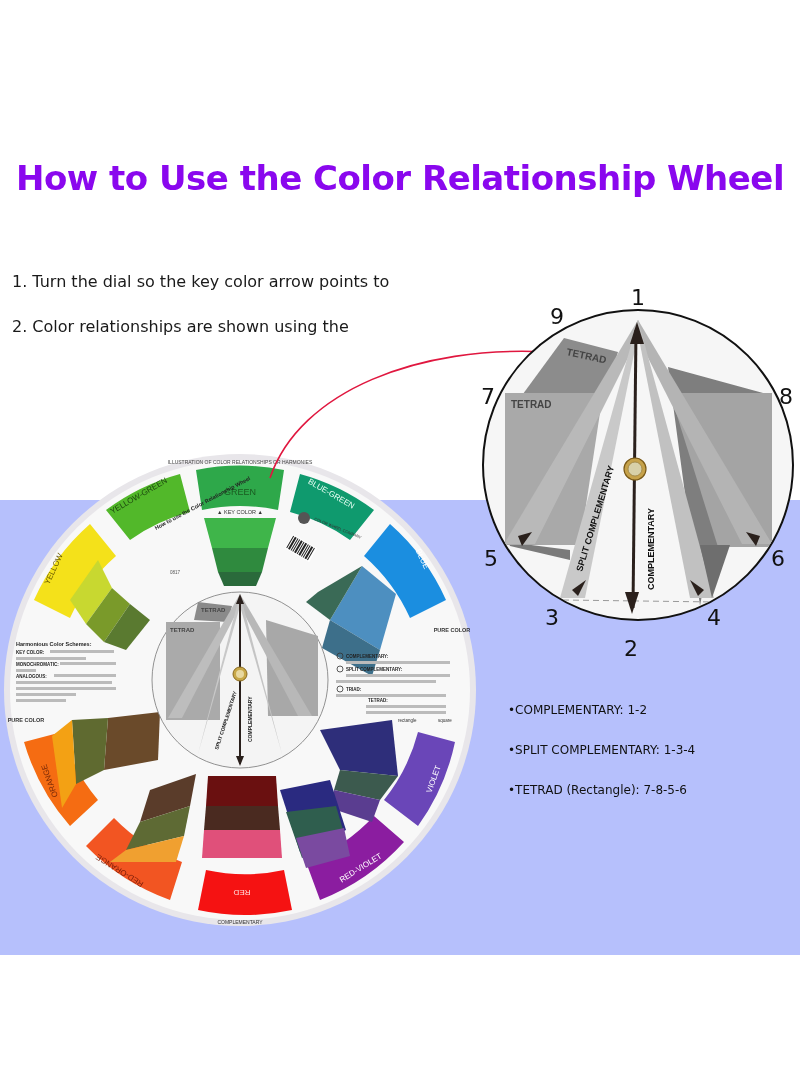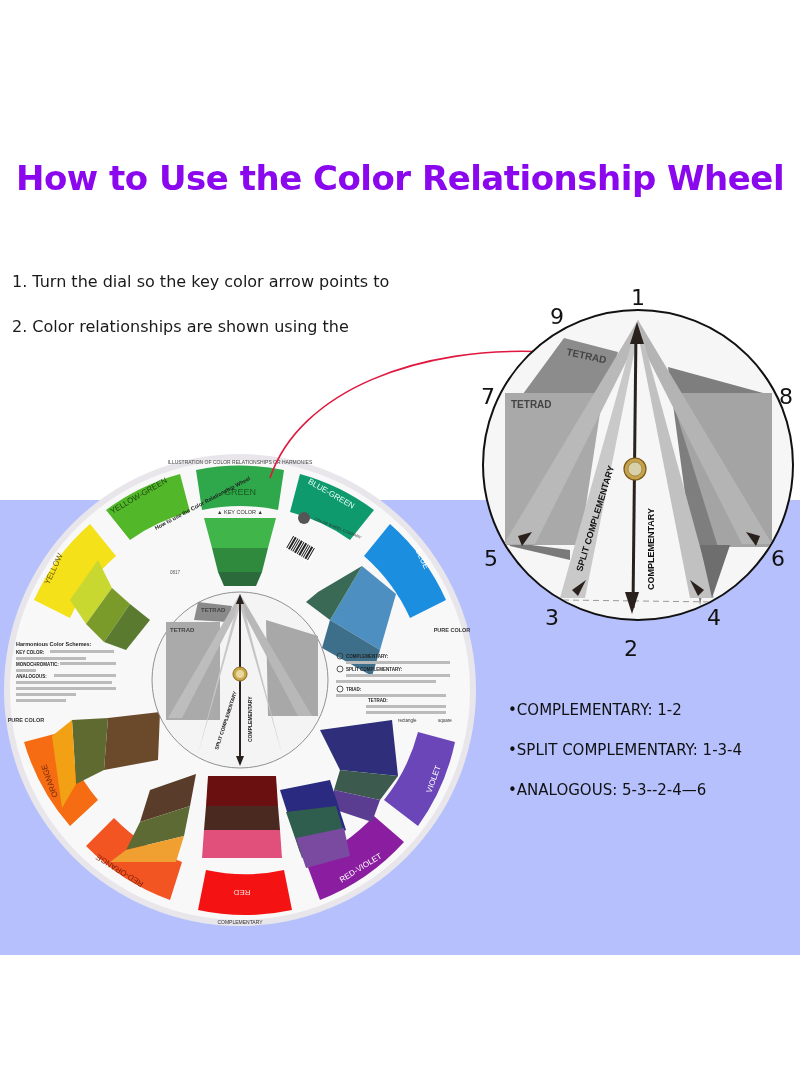--- a/index.html
+++ b/index.html
@@ -1,20 +1,20 @@
 <!DOCTYPE html>
 <html><head>
 <meta charset="utf-8">
 <style>
   html, body { margin:0; padding:0; }
   body { width:800px; height:1091px; position:relative; overflow:hidden; background:#ffffff; font-family:"Liberation Sans", sans-serif; }
   .band { position:absolute; left:0; top:500px; width:800px; height:455px; background:#b6c0fc; }
   .title { position:absolute; left:0; top:158px; width:800px; text-align:center; font-family:"DejaVu Sans", sans-serif; font-weight:bold; font-size:34px; color:#8a07ee; letter-spacing:-0.5px; }
   .instr { position:absolute; left:12px; font-family:"DejaVu Sans", sans-serif; font-size:16px; color:#1a1a1a; line-height:33px; }
-  .legend { position:absolute; left:508px; top:690px; font-family:"DejaVu Sans", sans-serif; font-size:15px; color:#111; }
+  .legend { position:absolute; left:508px; top:690px; font-family:"DejaVu Sans", sans-serif; font-size:12px; color:#111; }
   .legend div { height:40px; line-height:40px; white-space:nowrap; }
   svg { position:absolute; left:0; top:0; }
   .lbl { font-family:"Liberation Sans", sans-serif; }
 </style>
 </head>
 <body>
 
 <div class="band"></div>
 
 <div class="title">How to Use the Color Relationship Wheel</div>
@@ -237,14 +237,14 @@
       <text x="488" y="404">7</text>
       <text x="786" y="404">8</text>
       <text x="557" y="324">9</text>
     </g>
   </g>
 </svg>
 
 <div class="legend">
   <div>•COMPLEMENTARY: 1-2</div>
   <div>•SPLIT COMPLEMENTARY: 1-3-4</div>
-  <div>•ANALOGOUS:  5-3--2-4—6</div>
+  <div>•TETRAD (Rectangle):  7-8-5-6</div>
 </div>
 
 </body></html>

